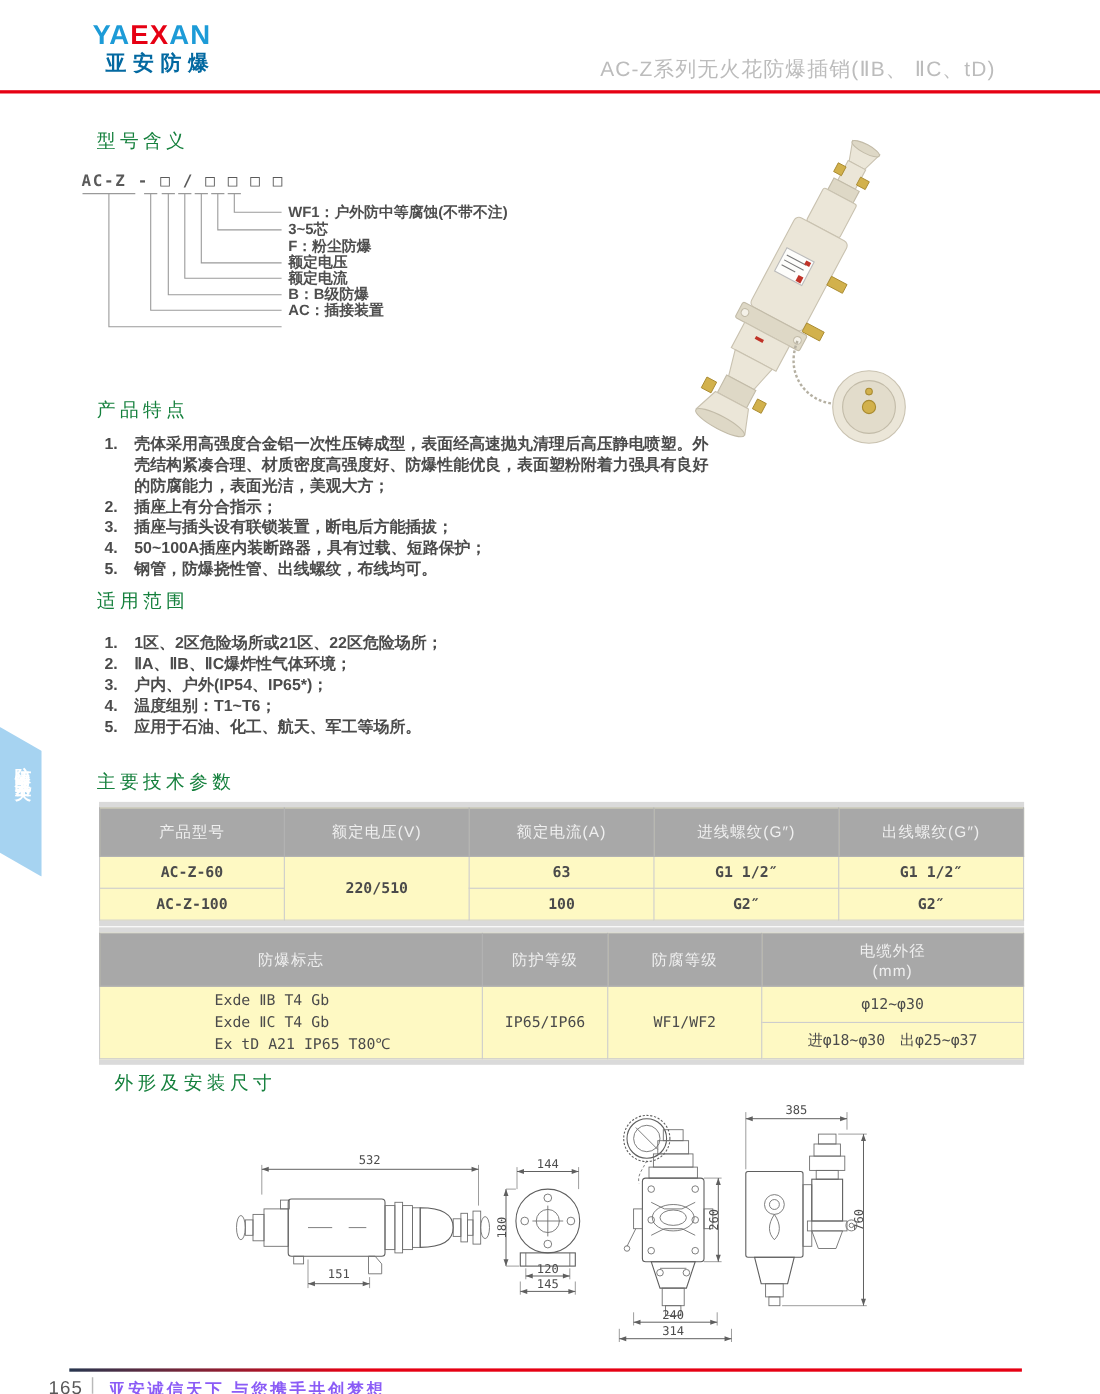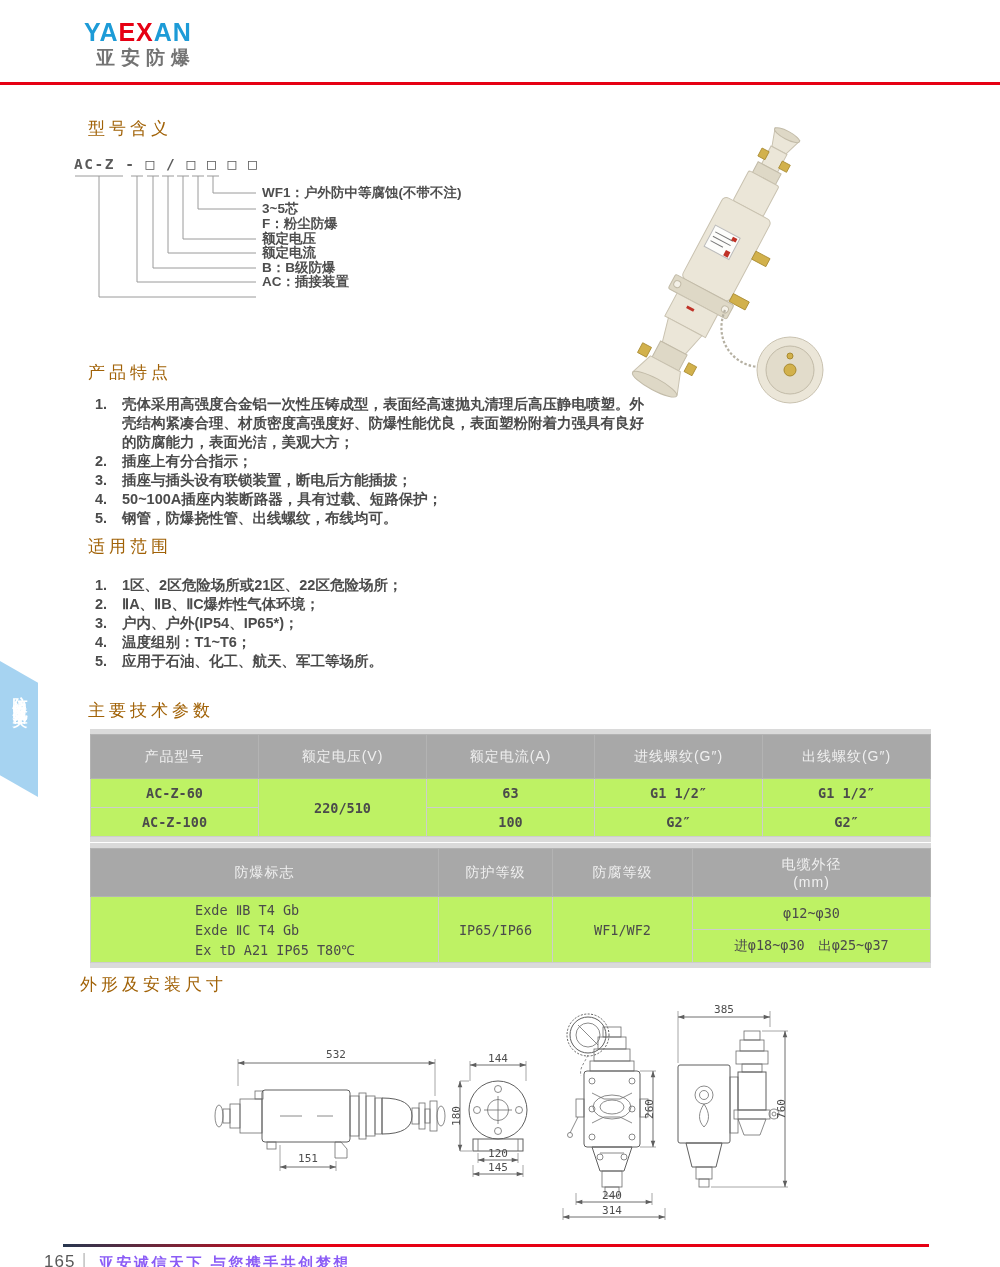--- a/index.html
+++ b/index.html
@@ -3,36 +3,36 @@
 <meta charset="utf-8">
 <style>
   html,body{margin:0;padding:0;background:#ffffff;}
   body{font-family:"Liberation Sans", sans-serif;}
   .page{position:relative;width:1000px;height:1267px;background:#fff;overflow:hidden;margin-top:23px;}
   .abs{position:absolute;}
 
   
   .logo{left:84px;top:-3px;font-size:25px;font-weight:800;letter-spacing:1px;line-height:25px;}
   .logo .b{color:#1d9bd7;} .logo .r{color:#e60013;}
-  .logo-cn{left:96px;top:22px;font-size:19px;font-weight:700;letter-spacing:6px;color:#737373;}
+  .logo-cn{left:96px;top:22px;font-size:19px;font-weight:700;letter-spacing:6px;color:#0369a1;}
   .doc-title{right:95px;top:27px;font-size:19px;color:#bcbcbc;letter-spacing:1px;font-weight:500;}
   .red-rule{left:0;top:59px;width:1000px;height:3px;background:#e60013;}
 
   
-  .sec-title{position:absolute;color:#a16207;font-size:17px;letter-spacing:4px;font-weight:500;}
+  .sec-title{position:absolute;color:#15803d;font-size:17px;letter-spacing:4px;font-weight:500;}
 
   
   .plist{position:absolute;width:556px;color:#4b4b4b;font-size:14.5px;font-weight:600;line-height:19px;}
   .plist .row{display:flex;}
   .plist .num{flex:none;width:27px;}
   .plist .txt{flex:1;}
 
   
   .tframe{position:absolute;border-top:5px solid #dadada;border-bottom:5px solid #dadada;}
-  table.ptable{border-collapse:collapse;table-layout:fixed;width:840px;background:#bef264;}
+  table.ptable{border-collapse:collapse;table-layout:fixed;width:840px;background:#fef9c3;}
   table.ptable th{background:#a8a8a8;color:#efefef;font-weight:400;font-size:14px;
     border:1px solid #b3b3b3;letter-spacing:1px;}
   table.ptable td{border:1px solid #cdcdcd;color:#4b4b4b;font-size:13.5px;text-align:center;
     font-family:"DejaVu Sans Mono", monospace;}
   .t1 th{height:41px;} .t1 td{height:26px;font-weight:bold;}
   .t2 th{height:45px;} 
   .t2 .marks-cell{text-align:left;padding-left:104px;line-height:20px;}
   .t2 td{height:30px;}
 
   
@@ -64,20 +64,21 @@
 </style>
 </head>
 <body>
 
 <div class="page">
 
   <div class="abs logo">
     <span class="b">YA</span><span class="r">EX</span><span class="b">AN</span>
   </div>
   <div class="abs logo-cn">亚安防爆</div>
+  <div class="abs doc-title">AC-Z系列无火花防爆插销(ⅡB、 ⅡC、tD)</div>
   <div class="abs red-rule"></div>
 
   <div class="abs side-tab">
     <span>防爆电器类</span>
   </div>
 
   <div class="sec-title" style="left:88px;top:94px;">型号含义</div>
 
   <svg class="abs" style="left:70px;top:126px;" width="560" height="168" viewBox="0 0 560 168">
     <text class="mcode" x="4" y="20">AC-Z - □ / □ □ □ □</text>
@@ -255,21 +256,21 @@
         <td rowspan="2">WF1/WF2</td>
         <td>φ12~φ30</td>
       </tr>
       <tr>
         <td>进φ18~φ30　出φ25~φ37</td>
       </tr>
     </tbody>
       </table>
   </div>
 
-  <div class="sec-title" style="left:80px;top:950px;">外形及安装尺寸</div>
+  <div class="sec-title" style="left:104px;top:950px;">外形及安装尺寸</div>
 
   <svg class="abs" style="left:205px;top:1018px;" width="265" height="135" viewBox="0 0 265 135">
     <line class="ext" x1="33" y1="45" x2="33" y2="18"></line>
     <line class="ext" x1="230" y1="55" x2="230" y2="18"></line>
     <line class="dim" x1="33" y1="22" x2="230" y2="22"></line>
     <text class="dtx" x="131" y="17" text-anchor="middle">532</text>
     <ellipse class="olt" cx="14" cy="75" rx="4" ry="11"></ellipse>
     <rect class="olt" x="18" y="68" width="7" height="14"></rect>
     <rect class="olt" x="25" y="63" width="10" height="24"></rect>
     <rect class="olt" x="35" y="58" width="22" height="34"></rect>

